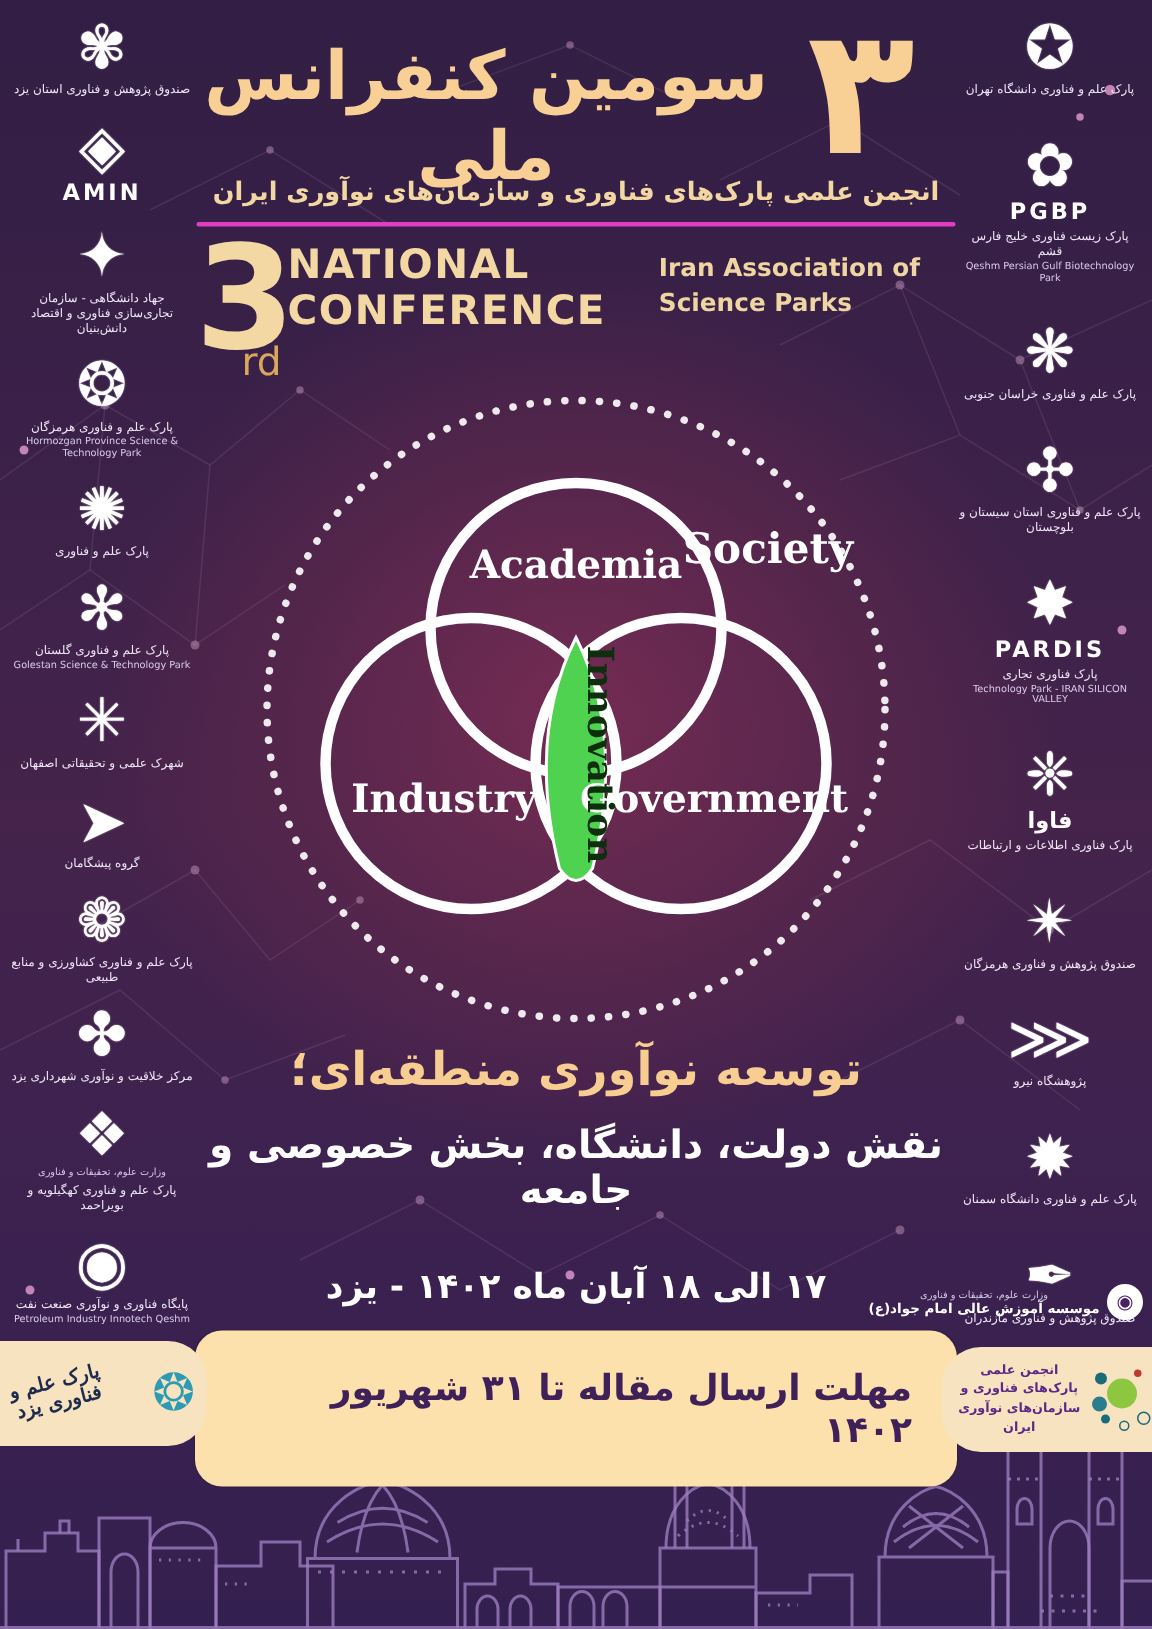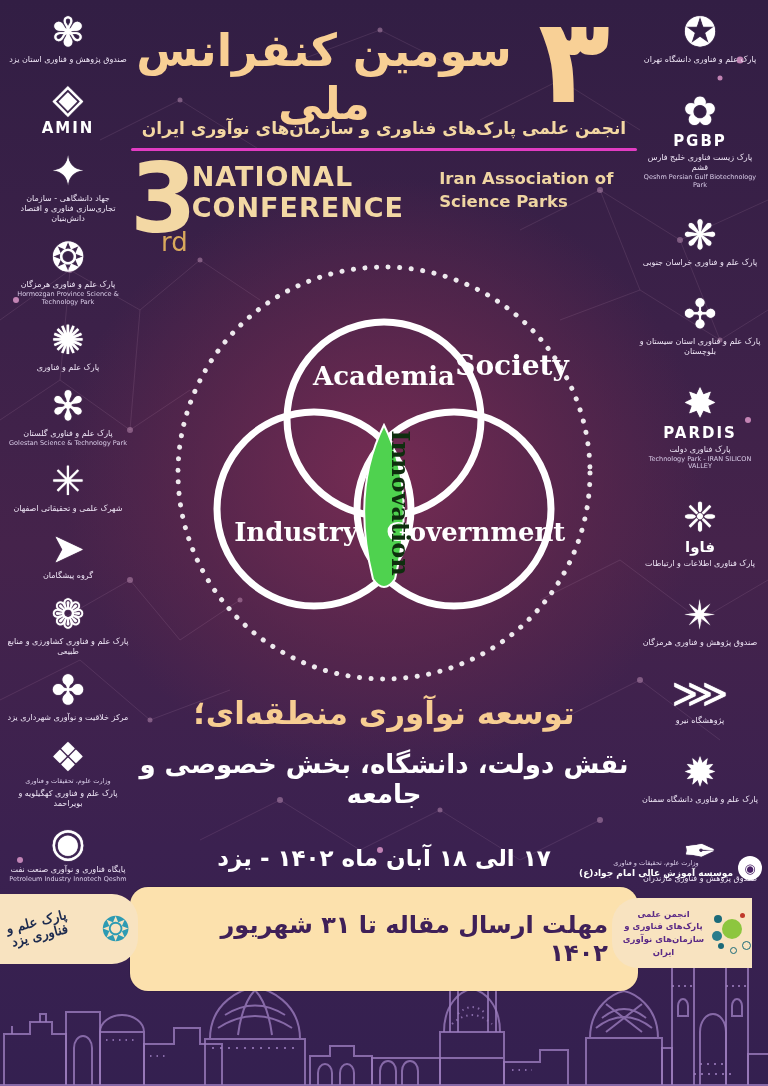--- a/index.html
+++ b/index.html
@@ -51,21 +51,21 @@
   .register{margin-top:14px;font-size:19px;color:#ffffff;direction:rtl;text-align:center}
   .register .url{font-weight:normal;direction:ltr;unicode-bidi:embed}
 
   
   .badge-left{position:absolute;left:0;bottom:122px;width:124px;height:70px;background:#f8e3c0;
     border-radius:0 26px 26px 0;display:flex;align-items:center;justify-content:space-between;
     padding:0 8px 0 6px;z-index:4}
   .badge-left .callig{font-size:13px;font-weight:bold;color:#1d2b4f;direction:rtl;transform:rotate(-14deg);
     font-family:"DejaVu Serif",serif;line-height:1.05;text-align:center;width:64px}
   .badge-left .rosette{font-size:34px;color:#2d9bb3;line-height:1}
-  .badge-right{position:absolute;right:16px;bottom:118px;width:128px;height:70px;background:#f8e3c0;
+  .badge-right{position:absolute;right:0;bottom:118px;width:128px;height:70px;background:#f8e3c0;
     border-radius:26px 0 0 26px;display:flex;align-items:center;justify-content:flex-end;gap:5px;
     padding:0 4px 0 8px;z-index:4}
   .badge-right .txt{font-size:8.5px;font-weight:bold;color:#5b2a86;direction:rtl;text-align:center;line-height:1.5}
   .dots-logo{position:relative;width:36px;height:44px;flex:0 0 auto}
   .dots-logo i{position:absolute;border-radius:50%;display:block}
 
   .imamjavad{position:absolute;right:6px;top:856px;display:flex;align-items:center;gap:5px;z-index:3;direction:rtl}
   .imamjavad .circle{width:24px;height:24px;border-radius:50%;background:#fff;color:#4a2266;
     display:flex;align-items:center;justify-content:center;font-size:13px;font-weight:bold}
   .imamjavad .lines{display:flex;flex-direction:column;text-align:center}
@@ -197,21 +197,21 @@
         <div class="logo-glyph">❋</div>
         <div class="logo-cap">پارک علم و فناوری خراسان جنوبی</div>
       </div>
       <div class="logo-item">
         <div class="logo-glyph">✣</div>
         <div class="logo-cap">پارک علم و فناوری استان سیستان و بلوچستان</div>
       </div>
       <div class="logo-item">
         <div class="logo-glyph">✸</div>
         <div class="logo-wordmark">PARDIS</div>
-        <div class="logo-cap">پارک فناوری دولت</div>
+        <div class="logo-cap">پارک فناوری تجاری</div>
         <div class="logo-cap-en">Technology Park - IRAN SILICON VALLEY</div>
       </div>
       <div class="logo-item">
         <div class="logo-glyph">❈</div>
         <div class="logo-wordmark">فاوا</div>
         <div class="logo-cap">پارک فناوری اطلاعات و ارتباطات</div>
       </div>
       <div class="logo-item">
         <div class="logo-glyph">✴</div>
         <div class="logo-cap">صندوق پژوهش و فناوری هرمزگان</div>

